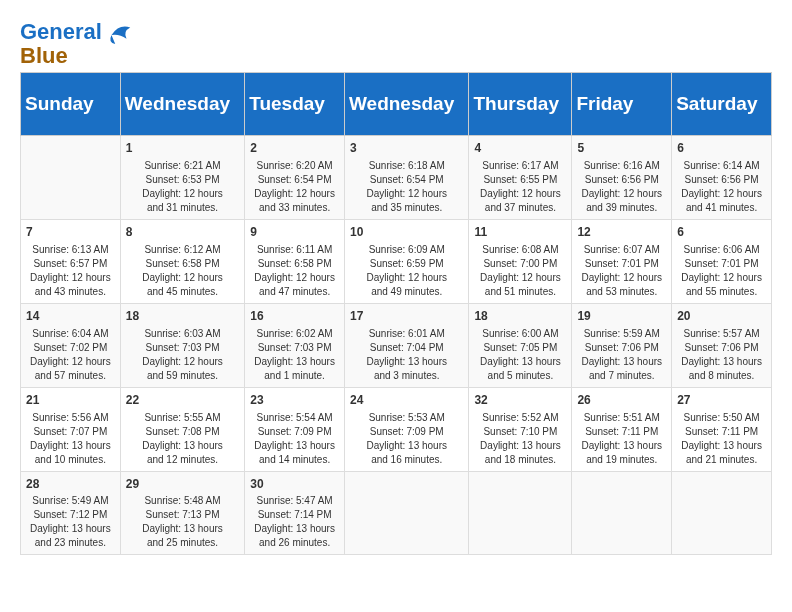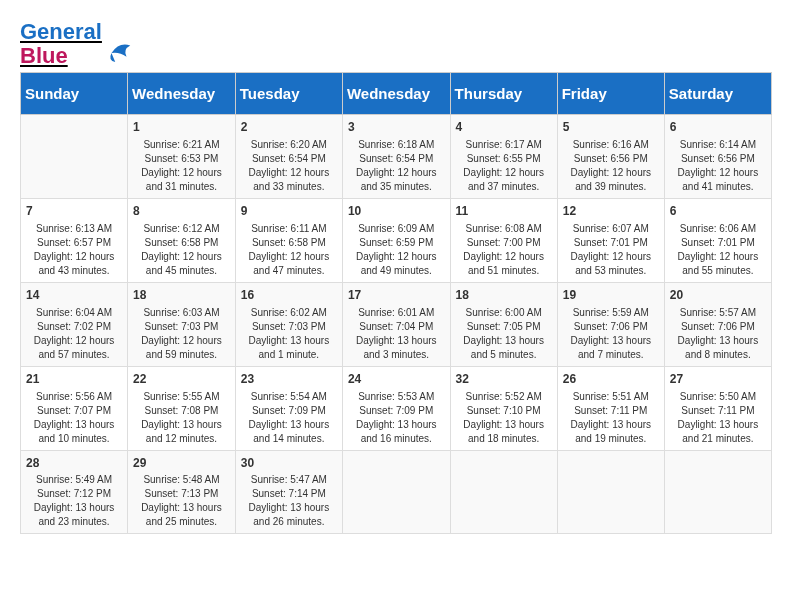--- a/index.html
+++ b/index.html
@@ -11,22 +11,21 @@
       padding: 20px;
     }
     .header {
       display: flex;
       justify-content: space-between;
       align-items: flex-start;
       margin-bottom: 4px;
     }
     .logo {
       display: flex;
-      align-items: flex-end;
-      text-decoration: underline;
+      align-items: flex-start;
     }
     .logo-text {
       font-size: 22px;
       font-weight: bold;
       color: #333;
       line-height: 1.1;
     }
     .logo-text span {
       color: #1a6fc4;
     }
@@ -49,23 +48,23 @@
       color: #333;
     }
     table {
       width: 100%;
       border-collapse: collapse;
       font-size: 11px;
     }
     thead tr th {
       background-color: #1a6fc4;
       color: #fff;
-      padding: 12px 4px;
+      padding: 20px 4px;
       text-align: left;
-      font-size: 15px;
+      font-size: 19px;
       font-weight: bold;
       border: 1px solid #ccc;
     }
     tbody tr td {
       border: 1px solid #ddd;
       padding: 4px 5px;
       vertical-align: top;
       color: #333;
       line-height: 1.4;
     }
@@ -87,21 +86,21 @@
       text-align: center;
     }
   </style>
 </head>
 <body>
 
 <div class="header">
   <div class="logo">
     <div>
       <div class="logo-text">
-        <span>General</span><br><span style="color:#be185d;">Blue</span>
+        <span>General</span><br><span style="color:#a16207;">Blue</span>
       </div>
     </div>
     <svg class="logo-bird" viewBox="0 0 40 40">
       <path d="M10 20 Q20 5 35 10 Q25 15 30 25 Q20 18 10 20Z" fill="#1a6fc4"></path>
       <path d="M10 20 Q5 30 15 32 Q12 25 10 20Z" fill="#1a6fc4"></path>
     </svg>
   </div>
   <div class="title-block">
     <div class="main-title"></div>
     <div class="subtitle"></div>

